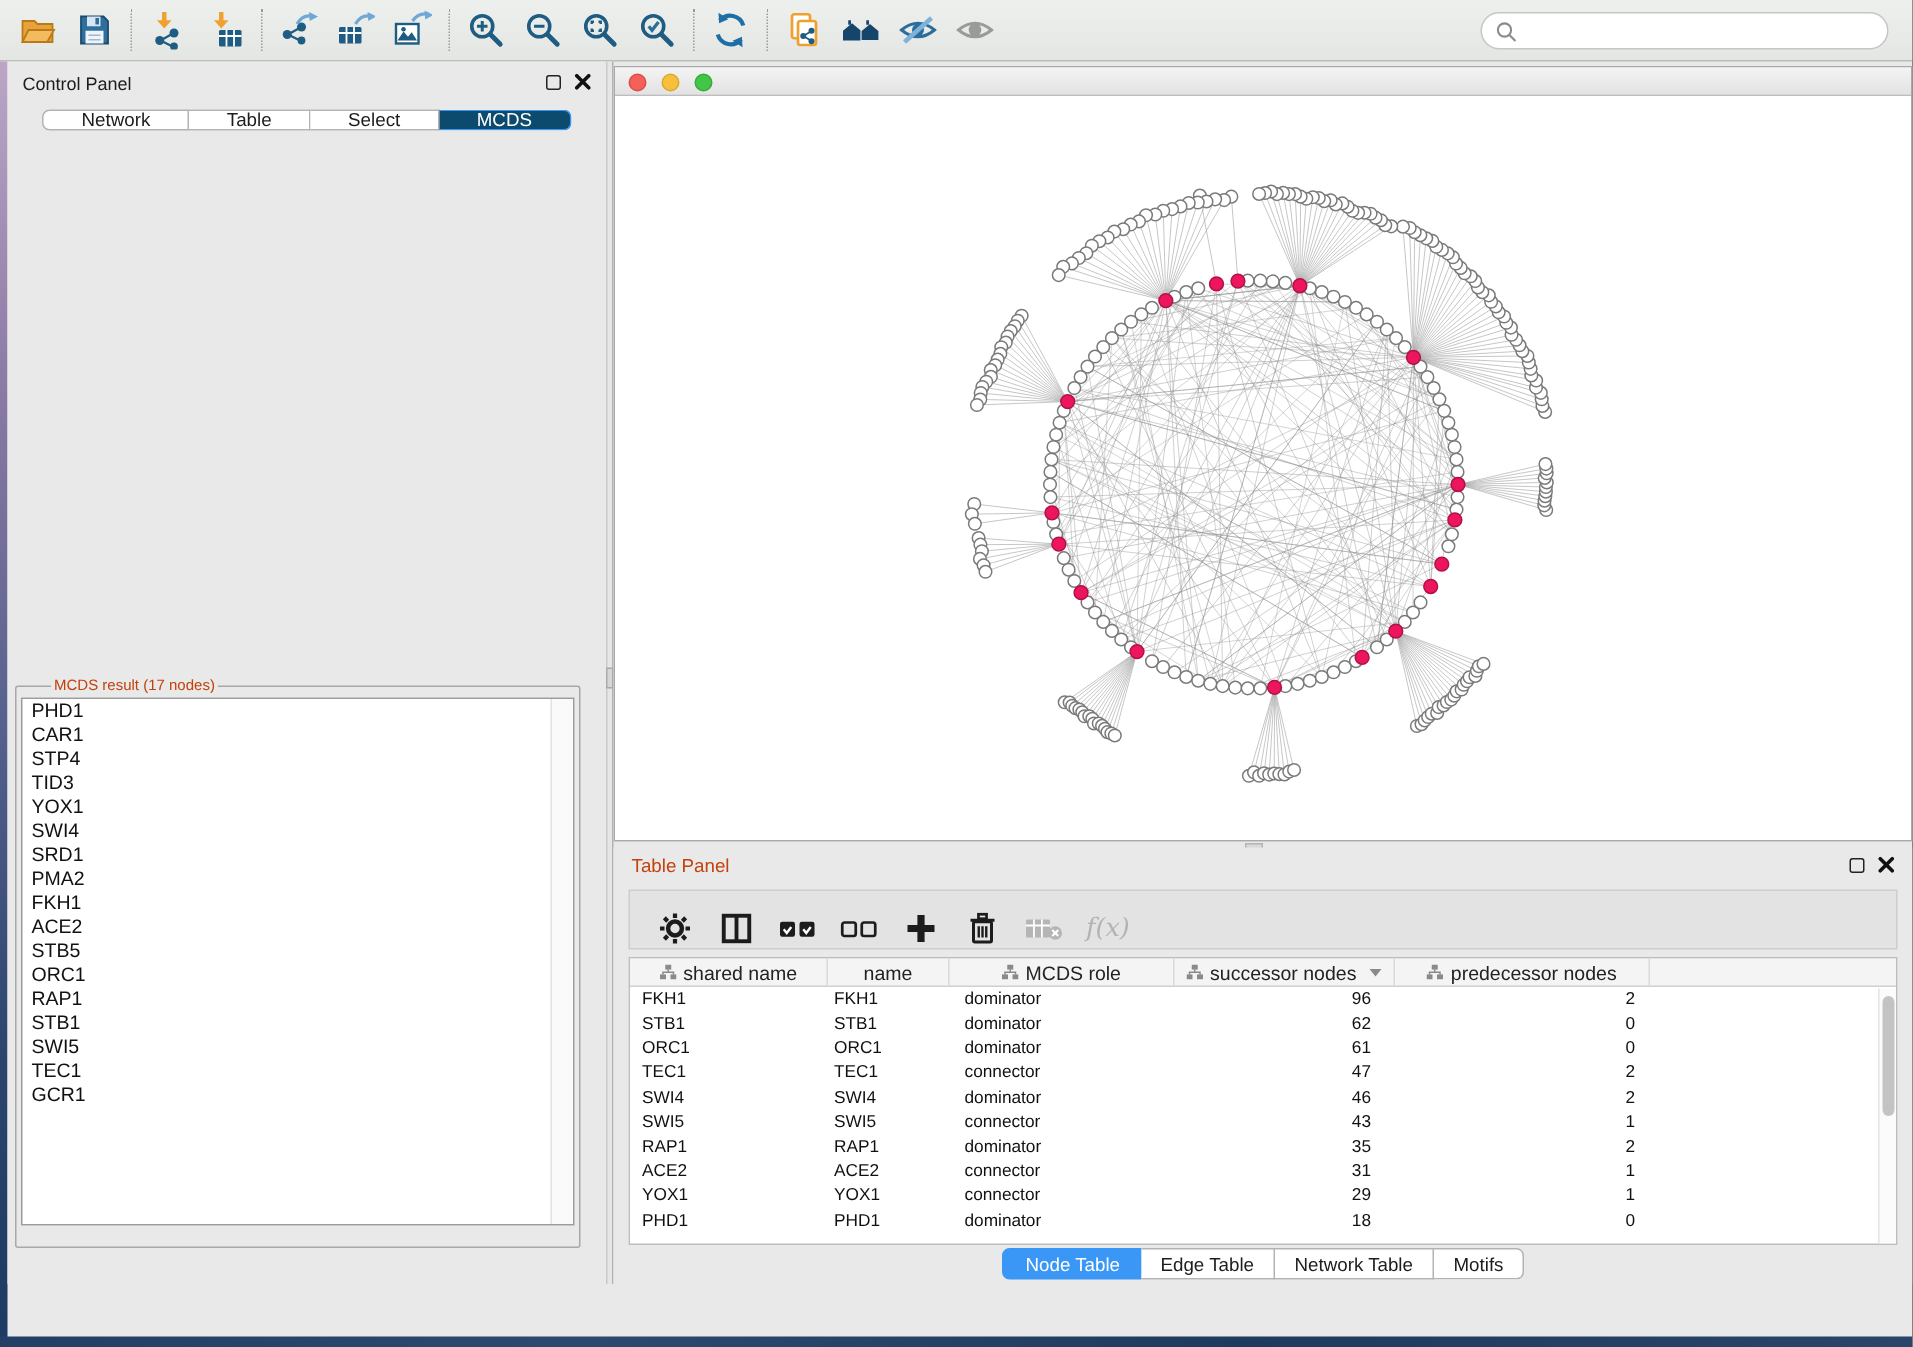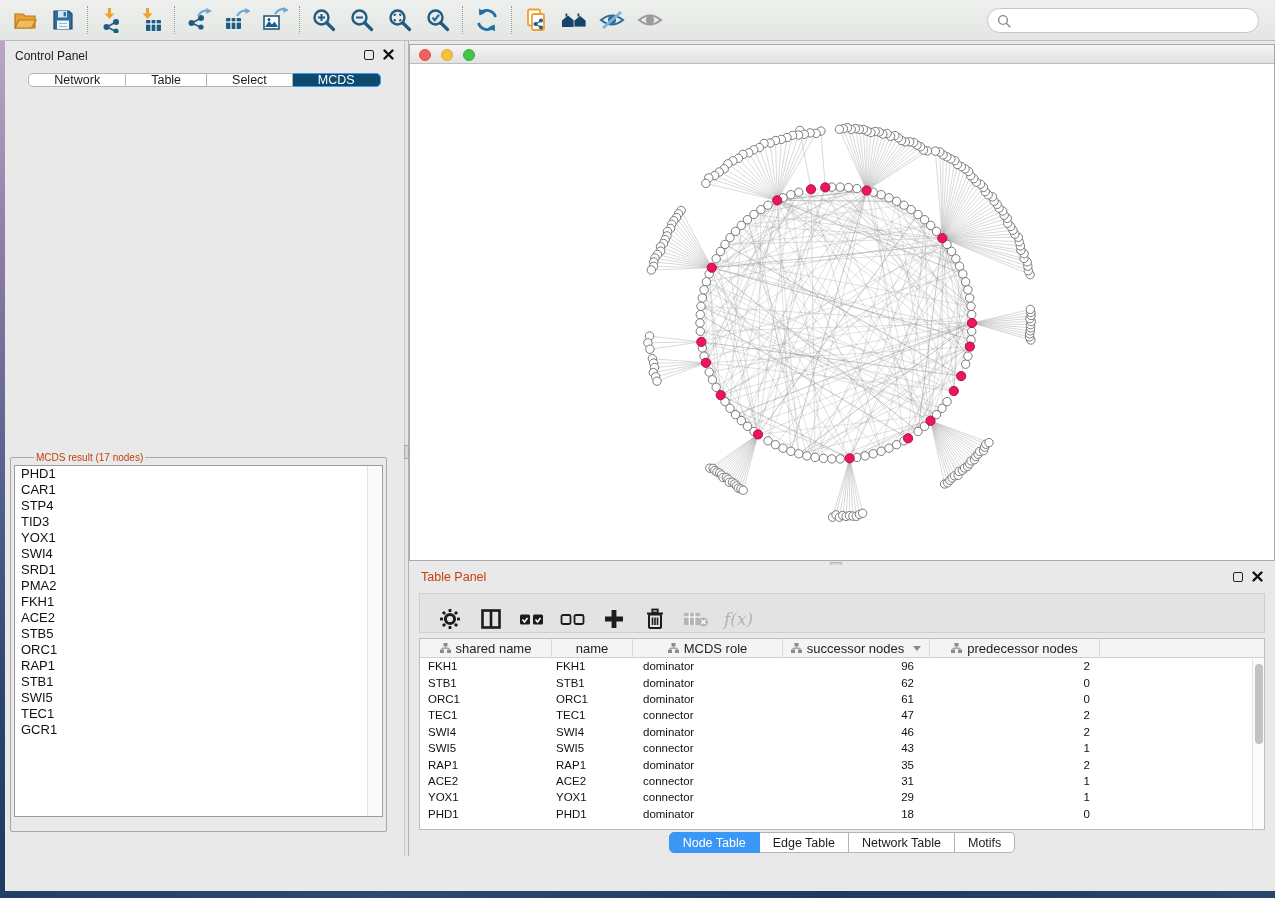--- a/index.html
+++ b/index.html
@@ -80,21 +80,21 @@
   .td{font-size:11.5px;color:#111;overflow:hidden;white-space:nowrap;}
   .td.c0{padding-left:8px;}
   .td.c1{padding-left:4px;}
   .td.c2{padding-left:10px;}
   .td.c3{text-align:right;padding-right:16px;}
   .td.c4{text-align:right;padding-right:10px;}
   .tbl-scroll{position:absolute;top:20px;right:0;bottom:0;width:12px;background:#fbfbfb;border-left:1px solid #e4e4e4;}
   .tbl-thumb{position:absolute;left:2px;top:5px;width:8px;height:80px;background:#c3c3c3;border-radius:4px;}
   .tp-tabs{position:absolute;left:0;right:0;top:267px;display:flex;justify-content:center;}
   .tp-tab{height:21px;padding:0 13px;font-size:12.5px;background:#fff;border:1px solid #b3b3b3;border-left:none;display:flex;align-items:center;color:#1c1c1c;cursor:pointer;}
-  .tp-tab:first-child{border-left:1px solid #404040;border-radius:5px 0 0 5px;}
+  .tp-tab:first-child{border-left:3px solid #404040;border-radius:5px 0 0 5px;}
   .tp-tab:last-child{border-radius:0 5px 5px 0;}
   .tp-tab.active{background:#3b97f5;border-color:#3b97f5;color:#fff;}
 
   
   .status-bar{position:absolute;left:5px;right:0;top:856px;height:36px;background:#ebebeb;border-top:1px solid #c2c2c2;}
   .list-btn{position:absolute;left:7px;top:7px;width:31px;height:23px;background:linear-gradient(#fbfbfb,#eee);border:1px solid #b7b7b7;display:flex;align-items:center;justify-content:center;cursor:pointer;}
   .mem-btn{position:absolute;right:11px;top:7px;height:23px;padding:0 10px;background:linear-gradient(#fbfbfb,#efefef);border:1px solid #b7b7b7;display:flex;align-items:center;gap:6px;font-size:12.5px;color:#1c1c1c;cursor:pointer;}
   .mem-dot{width:11px;height:11px;border-radius:50%;background:#1fa32a;border:1px solid #168a20;}
 </style>
 </head>

